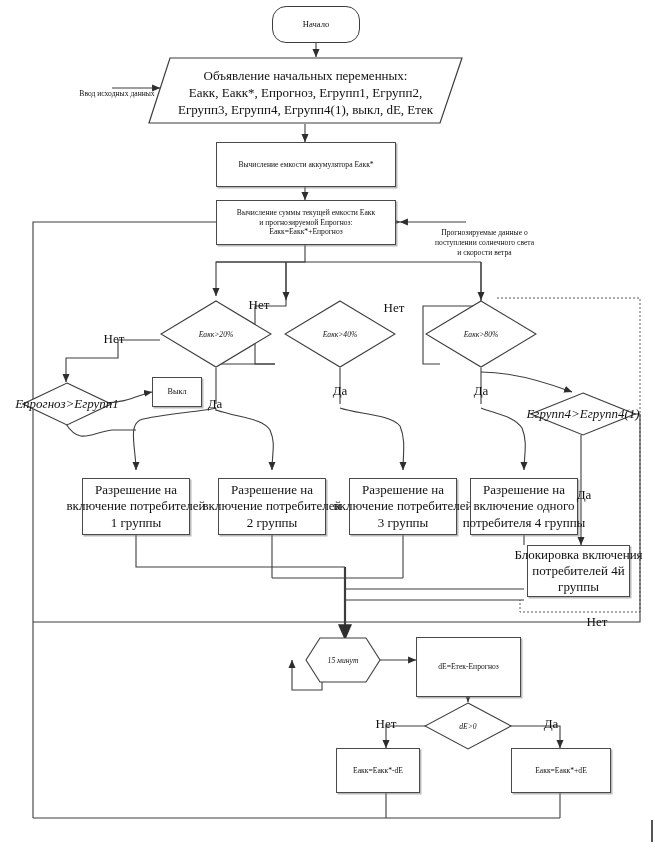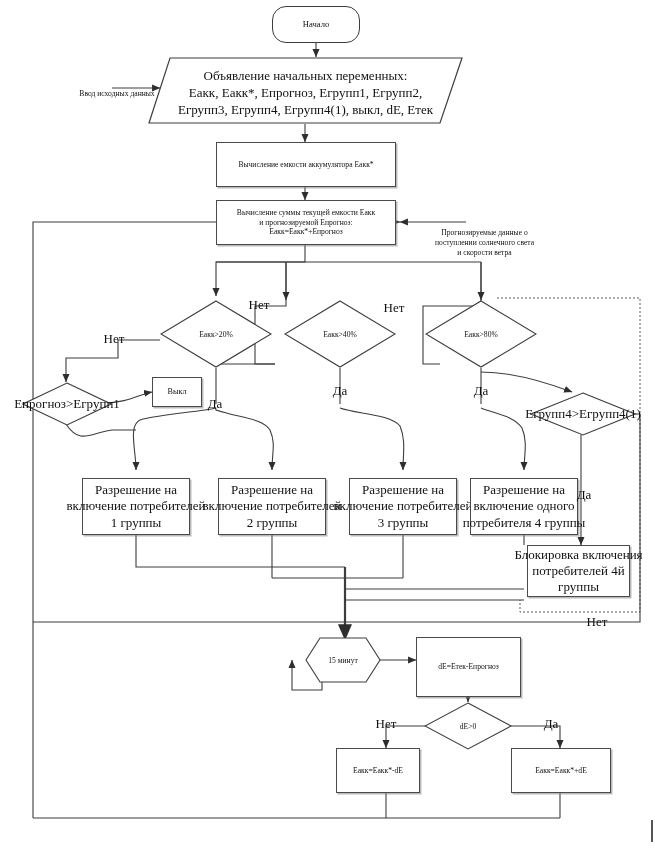--- a/index.html
+++ b/index.html
@@ -53,20 +53,21 @@
     text-align: center;
   }
   .diamond-text {
     position: absolute;
     display: flex;
     align-items: center;
     justify-content: center;
     text-align: center;
     color: #111;
     white-space: nowrap;
+    font-style: italic;
   }
   .f7  { font-size: 13px; }
   .f75 { font-size: 7.6px; }
   .f8  { font-size: 8.2px; }
   .f85 { font-size: 8.6px; }
   .edge-mark {
     position: absolute;
     right: 2px;
     top: 820px;
     width: 2px;

